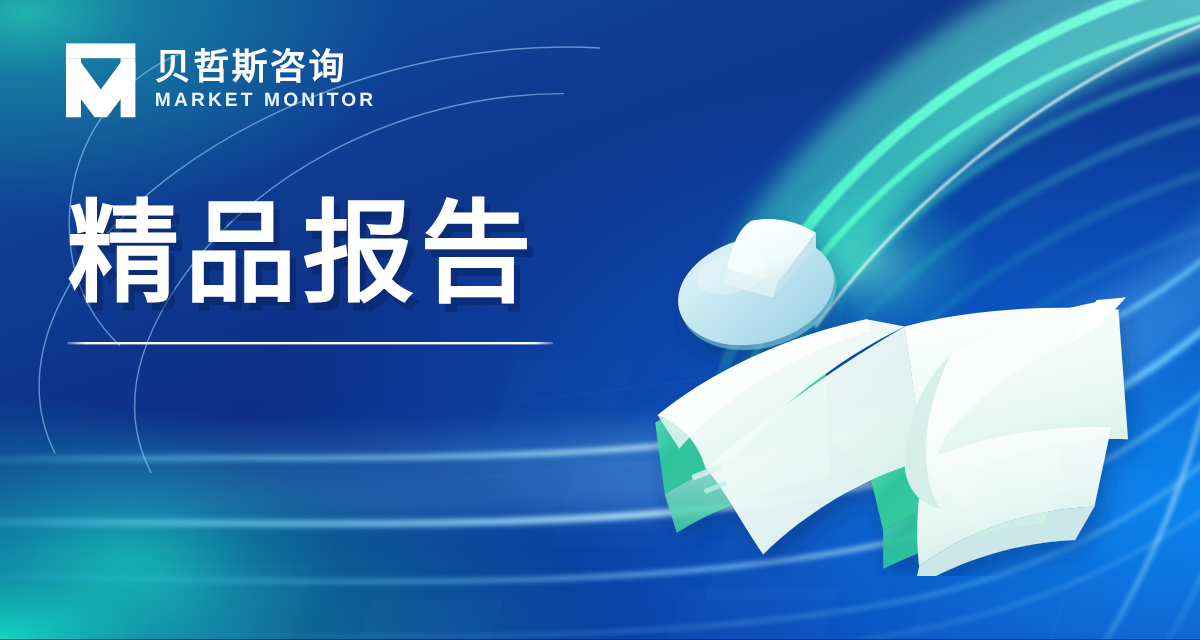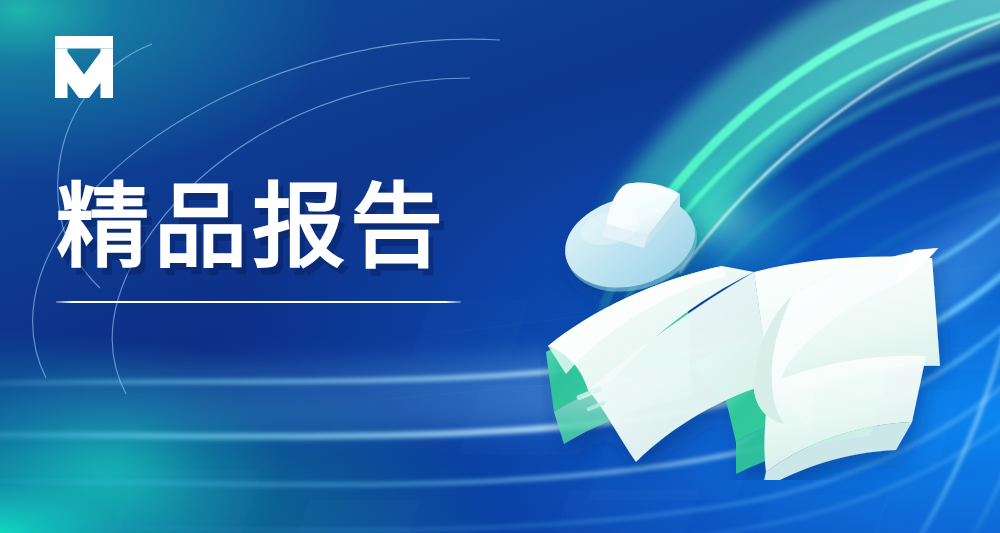--- a/index.html
+++ b/index.html
@@ -52,21 +52,21 @@
   .logo-text{display:flex;flex-direction:column;gap:4px;}
   .logo-cn{
     color:#ffffff;font-size:30px;font-weight:700;letter-spacing:2px;line-height:1;
     font-family:"Liberation Sans","DejaVu Sans",sans-serif;
   }
   .logo-en{
     color:#eaf4ff;font-size:16px;font-weight:700;letter-spacing:2.6px;line-height:1;
   }
 
   
-  .headline{position:absolute;left:56px;top:178px;width:470px;}
+  .headline{position:absolute;left:56px;top:162px;width:470px;}
   .headline h1{
     margin:0;
     color:#ffffff;
     font-size:93px;
     font-weight:700;
     letter-spacing:5px;
     line-height:1.06;
     text-shadow:5px 7px 0 rgba(6,28,86,.42);
     font-family:"Liberation Sans","DejaVu Sans",sans-serif;
     white-space:nowrap;
@@ -203,20 +203,24 @@
       <rect x="0" y="0" width="58" height="12.5" fill="#ffffff"></rect>
 
       <rect x="0" y="12.5" width="12.5" height="49.5" fill="#ffffff"></rect>
 
       <rect x="45.5" y="12.5" width="12.5" height="49.5" fill="#ffffff"></rect>
 
       <path d="M 0 16 L 12.5 16 L 29 38.5 L 45.5 16 L 58 16 L 58 30 L 34 62 L 24 62 L 0 30 Z" fill="#ffffff"></path>
 
       <path d="M 14.5 13.2 L 43.5 13.2 L 43.5 18.5 L 29 36 L 14.5 18.5 Z" fill="none"></path>
     </svg>
+    <div class="logo-text">
+      <div class="logo-cn">贝哲斯咨询</div>
+      <div class="logo-en">MARKET MONITOR</div>
+    </div>
   </div>
 
   <svg class="book" viewBox="0 0 420 330">
     <defs>
       <linearGradient id="pgL" x1="0" y1="0" x2="1" y2="1">
         <stop offset="0%" stop-color="#ffffff"></stop>
         <stop offset="55%" stop-color="#eaf8f4"></stop>
         <stop offset="100%" stop-color="#d6efe8"></stop>
       </linearGradient>
       <linearGradient id="pgR" x1="0" y1="0" x2="0.3" y2="1">

